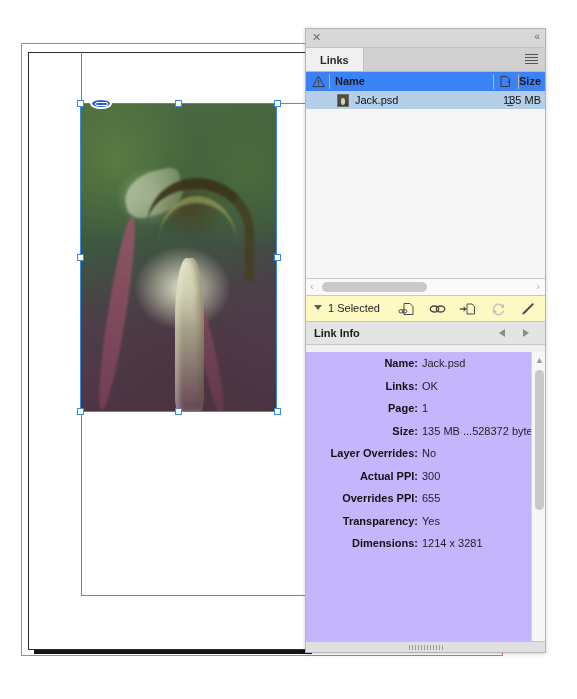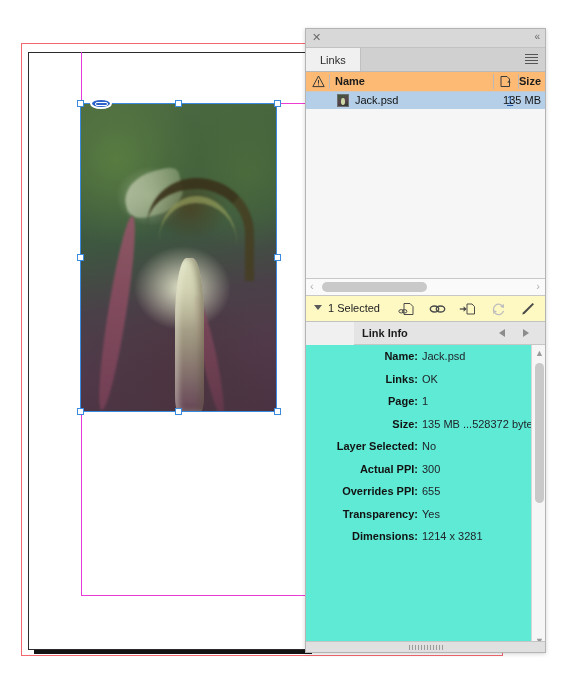--- a/index.html
+++ b/index.html
@@ -124,30 +124,30 @@
   .collapse-x{
     position:absolute;right:6px;top:2px;color:#6a6a6a;font-size:10px;
     letter-spacing:-1px;cursor:pointer;
   }
   .tabstrip{
     position:relative;height:23px;background:#d0d0d0;border-bottom:1px solid #b9b9b9;
   }
   .tab{
     position:absolute;left:0;top:0;height:23px;padding:0 14px;
     background:#f0f0f0;border-right:1px solid #c0c0c0;
-    display:flex;align-items:center;font-weight:normal;font-size:11px;color:#2a2a2a;
+    display:flex;align-items:center;font-weight:bold;font-size:11px;color:#2a2a2a;
     cursor:pointer;
   }
   .panel-menu{
     position:absolute;right:7px;top:6px;width:13px;height:11px;cursor:pointer;
   }
   .panel-menu i{display:block;height:1px;background:#555;margin-bottom:2px;}
 
   .col-head{
-    position:relative;height:19px;background:#fdba74;
+    position:relative;height:19px;background:#3b82f6;
     border-bottom:1px solid #c8c8c8;font-weight:bold;font-size:11px;color:#1c1c1c;
   }
   .col-warn{position:absolute;left:6px;top:3px;width:13px;height:13px;}
   .col-sep{position:absolute;top:2px;width:1px;height:15px;background:#b9b9b9;}
   .col-name{position:absolute;left:29px;top:3px;}
   .col-pg-icon{position:absolute;left:193px;top:3px;width:13px;height:13px;}
   .col-size{position:absolute;right:4px;top:3px;}
 
   .list{
     position:relative;height:186px;background:#f6f6f6;
@@ -197,32 +197,31 @@
     position:absolute;left:8px;top:9px;width:0;height:0;
     border-left:4px solid transparent;border-right:4px solid transparent;
     border-top:5px solid #5a5a5a;cursor:pointer;
   }
   .tb-label{position:absolute;left:22px;top:6px;font-size:11px;color:#222;}
   .tb-icon{position:absolute;top:5px;width:17px;height:16px;cursor:pointer;}
 
   .info-head{
     position:relative;height:22px;background:#e4e4e4;
     border-bottom:1px solid #c6c6c6;
-    margin-left:48px;
   }
   .info-head .t{
     position:absolute;left:8px;top:5px;font-weight:bold;font-size:11px;color:#1c1c1c;
   }
   .nav-l,.nav-r{position:absolute;top:7px;width:0;height:0;cursor:pointer;}
   .nav-l{right:40px;border-top:4px solid transparent;border-bottom:4px solid transparent;border-right:6px solid #8c8c8c;}
   .nav-r{right:16px;border-top:4px solid transparent;border-bottom:4px solid transparent;border-left:6px solid #8c8c8c;}
 
   .info-body{
     position:relative;height:calc(625px - 18px - 23px - 19px - 186px - 16px - 25px - 22px - 11px);
-    background:#5eead4;overflow:hidden;
+    background:#c4b5fd;overflow:hidden;margin-top:7px;
   }
   .info-row{
     position:relative;height:22.5px;display:flex;align-items:center;
     font-size:11px;
   }
   .info-label{
     width:112px;text-align:right;font-weight:bold;color:#121212;padding-right:4px;
     white-space:nowrap;
   }
   .info-value{color:#20252b;white-space:nowrap;}
@@ -388,21 +387,21 @@
       </div>
       <div class="info-row">
         <div class="info-label">Page:</div>
         <div class="info-value">1</div>
       </div>
       <div class="info-row">
         <div class="info-label">Size:</div>
         <div class="info-value">135 MB ...528372 bytes)</div>
       </div>
       <div class="info-row">
-        <div class="info-label">Layer Selected:</div>
+        <div class="info-label">Layer Overrides:</div>
         <div class="info-value">No</div>
       </div>
       <div class="info-row">
         <div class="info-label">Actual PPI:</div>
         <div class="info-value">300</div>
       </div>
       <div class="info-row">
         <div class="info-label">Overrides PPI:</div>
         <div class="info-value">655</div>
       </div>

